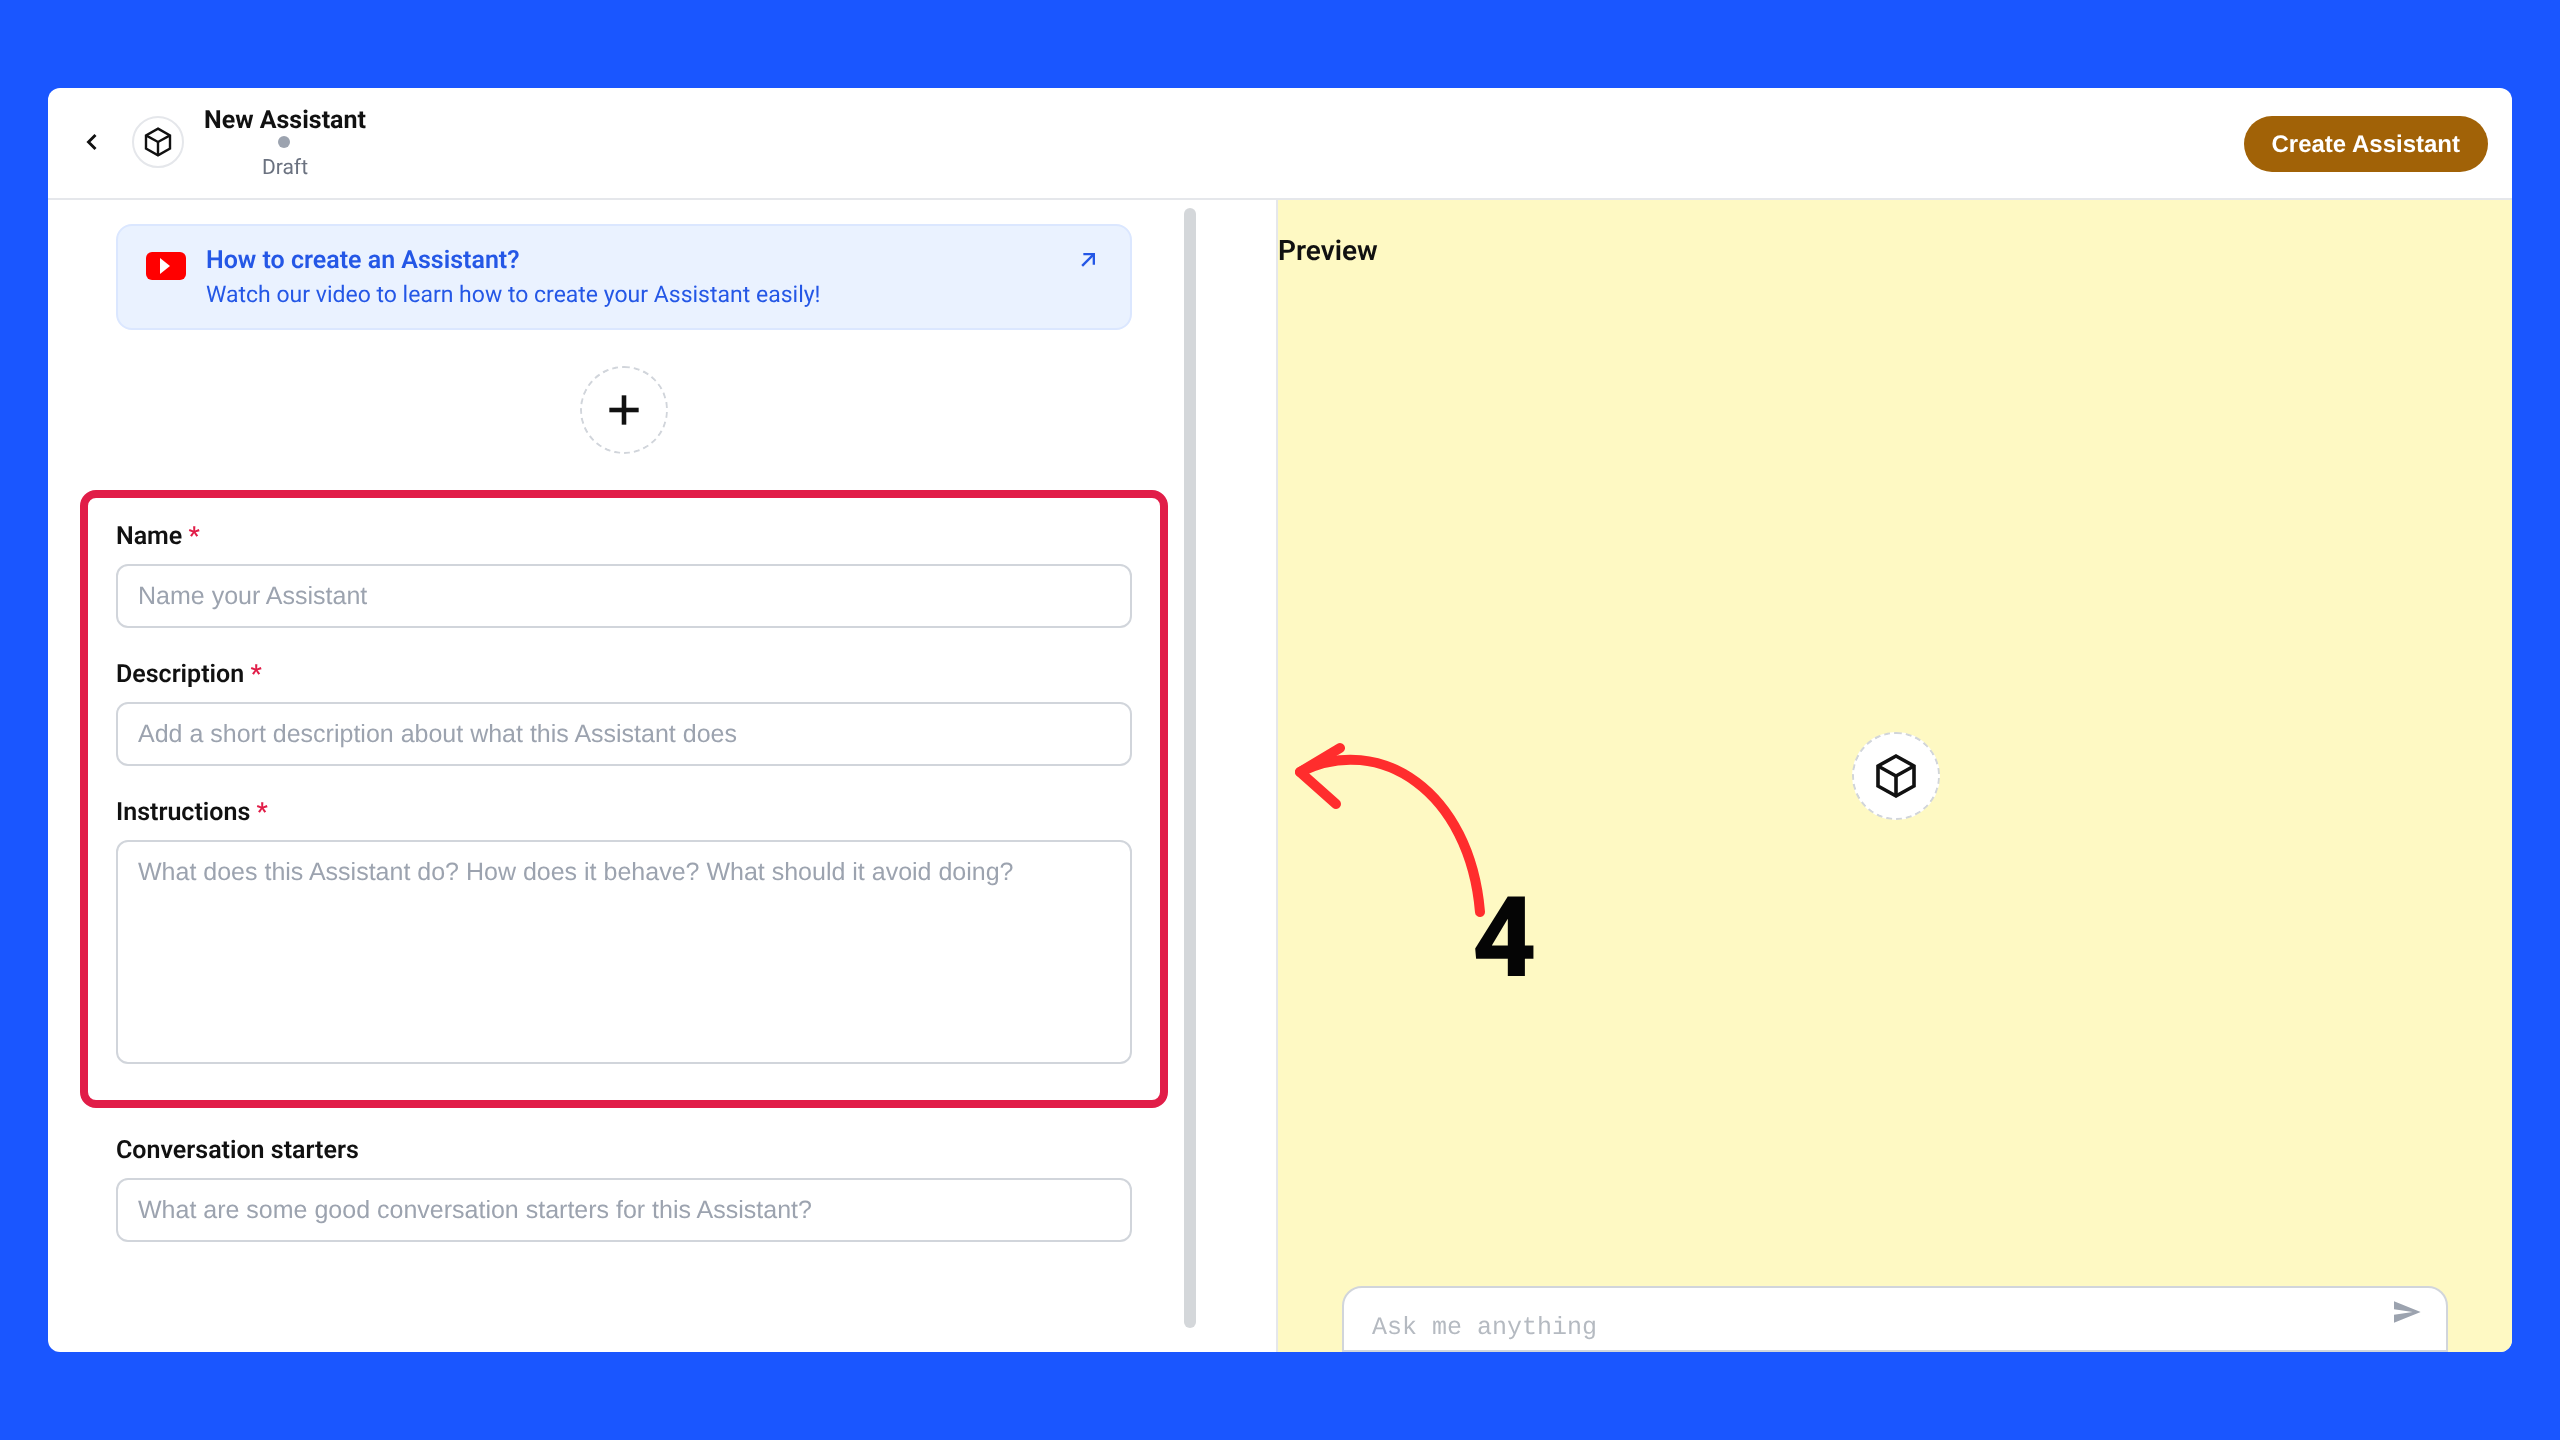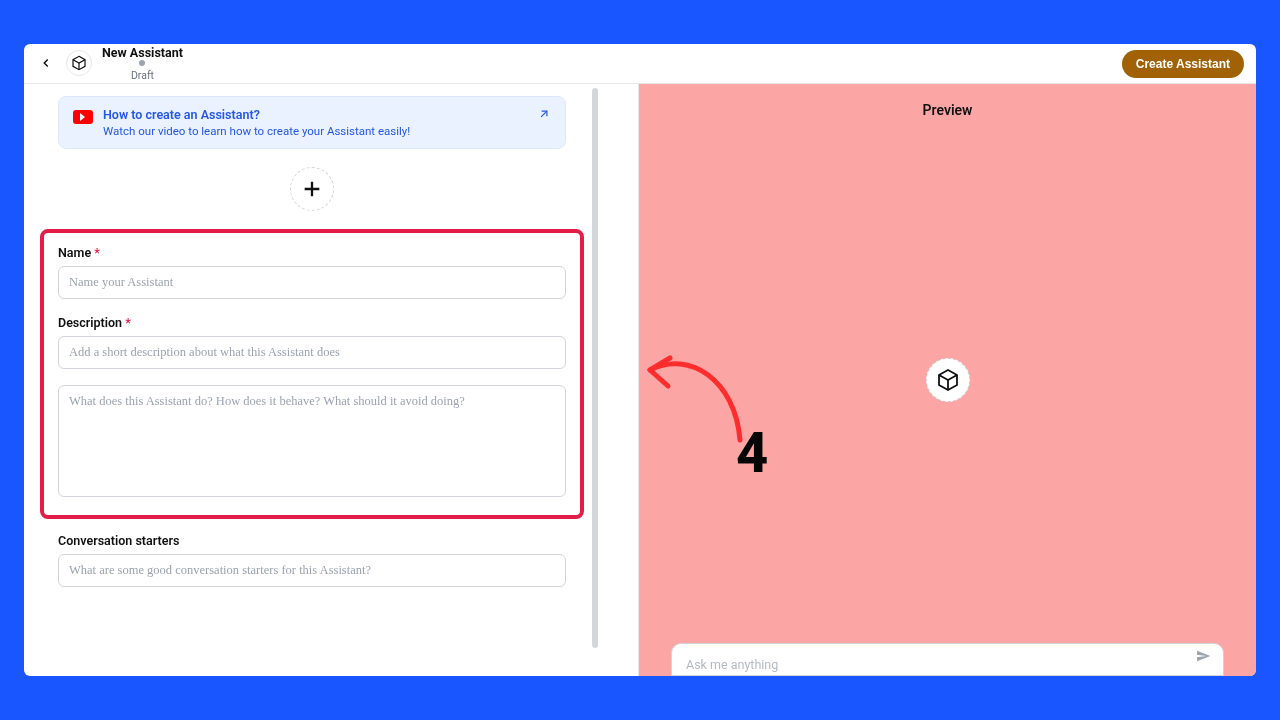--- a/index.html
+++ b/index.html
@@ -17,21 +17,21 @@
     left: 24px;
     right: 24px;
     bottom: 44px;
     background: #fff;
     border-radius: 6px;
     overflow: hidden;
     display: flex;
     flex-direction: column;
   }
   .topbar {
-    height: 40px;
+    height: 56px;
     border-bottom: 1px solid #e5e7eb;
     display: flex;
     align-items: center;
     padding: 0 12px;
     justify-content: space-between;
   }
   .topbar-left { display: flex; align-items: center; gap: 10px; }
   .back-arrow {
     width: 20px; height: 20px; display:flex; align-items:center; justify-content:center;
     cursor: pointer;
@@ -60,22 +60,22 @@
     position:absolute; top:0; right:0; width:10px; height:100%; background:#fff;
   }
   .scroll-thumb {
     position:absolute; top:4px; right:2px; width:6px; height:560px; background:#d4d7da; border-radius:3px;
   }
   .divider-v {
     position:absolute; left:614px; top:0; bottom:0; width:1px; background:#e5e7eb;
   }
   .right-pane {
     position:absolute; left:615px; right:0; top:0; bottom:0;
-    background:#fca5a5;
-    display:flex; flex-direction:column; align-items:center;
+    background:#fef9c3;
+    display:flex; flex-direction:column; align-items:flex-start;
   }
   .info-card {
     background:#eaf2ff; border:1px solid #dbe7ff; border-radius:8px;
     padding:10px 14px; display:flex; align-items:flex-start; justify-content:space-between;
     margin-bottom:18px;
   }
   .info-left { display:flex; gap:10px; align-items:flex-start; }
   .yt-icon {
     width:20px; height:14px; background:#ff0000; border-radius:3px; margin-top:3px;
     position:relative;
@@ -91,41 +91,41 @@
     width:44px; height:44px; border-radius:50%; border:1px dashed #d1d5db; 
     display:flex; align-items:center; justify-content:center; margin:0 auto 18px auto;
     cursor:pointer; background:#fff;
   }
   .plus-circle svg { width:22px; height:22px; }
   .field-group { margin-bottom:16px; }
   .field-label { font-size:12.5px; font-weight:600; color:#111; margin-bottom:6px; display:block; }
   .req { color:#e11d48; }
   .text-input, .textarea-input {
     width:100%; border:1px solid #d1d5db; border-radius:6px; padding:8px 10px;
-    font-size:12.5px; color:#111; font-family:Liberation Serif, serif; background:#fff;
+    font-size:12.5px; color:#111; font-family:Liberation Sans, sans-serif; background:#fff;
   }
   .text-input::placeholder, .textarea-input::placeholder { color:#9ca3af; }
   .textarea-input { height:112px; resize:none; }
   .highlight-box {
     border:4px solid #e11d48; border-radius:8px; padding:12px 14px 14px 14px;
     margin: 0 -18px 14px -18px;
   }
   .highlight-box .field-group:last-child { margin-bottom:0; }
   .preview-title { font-size:14px; font-weight:600; color:#111; margin-top:18px; }
   .preview-cube-wrap {
     position:absolute; top:50%; left:50%; transform:translate(-50%,-50%);
   }
   .preview-cube {
     width:44px; height:44px; border-radius:50%; border:1px dashed #d1d5db;
     display:flex; align-items:center; justify-content:center; background:#fff;
   }
   .chat-input-wrap {
     position:absolute; bottom:0; left:32px; right:32px;
     border:1px solid #d1d5db; border-top-left-radius:10px; border-top-right-radius:10px;
-    padding:10px 40px 21px 14px; background:#fff; height:24px; overflow:hidden;
+    padding:10px 40px 21px 14px; background:#fff; height:24px; overflow:hidden;font-family:Liberation Mono, monospace;
   }
   .chat-input-wrap input {
     border:none; outline:none; width:100%; font-size:12.5px; color:#111; font-family:inherit;
     background:transparent;
   }
   .chat-input-wrap input::placeholder { color:#b5bac1; }
   .send-icon { position:absolute; right:12px; top:4px; color:#9ca3af; }
 
   
   .anno-arrow {
@@ -197,20 +197,21 @@
         <div class="highlight-box">
           <div class="field-group">
             <label class="field-label"><span>Name</span> <span class="req">*</span></label>
             <input class="text-input" type="text" placeholder="Name your Assistant" style="">
           </div>
           <div class="field-group">
             <label class="field-label"><span>Description</span> <span class="req">*</span></label>
             <input class="text-input" type="text" placeholder="Add a short description about what this Assistant does" style="">
           </div>
           <div class="field-group">
+            <label class="field-label"><span>Instructions</span> <span class="req">*</span></label>
             <textarea class="textarea-input" placeholder="What does this Assistant do? How does it behave? What should it avoid doing?" style=""></textarea>
           </div>
         </div>
 
 
         <div class="field-group">
           <label class="field-label">Conversation starters</label>
           <input class="text-input" type="text" placeholder="What are some good conversation starters for this Assistant?" style="">
         </div>
 

